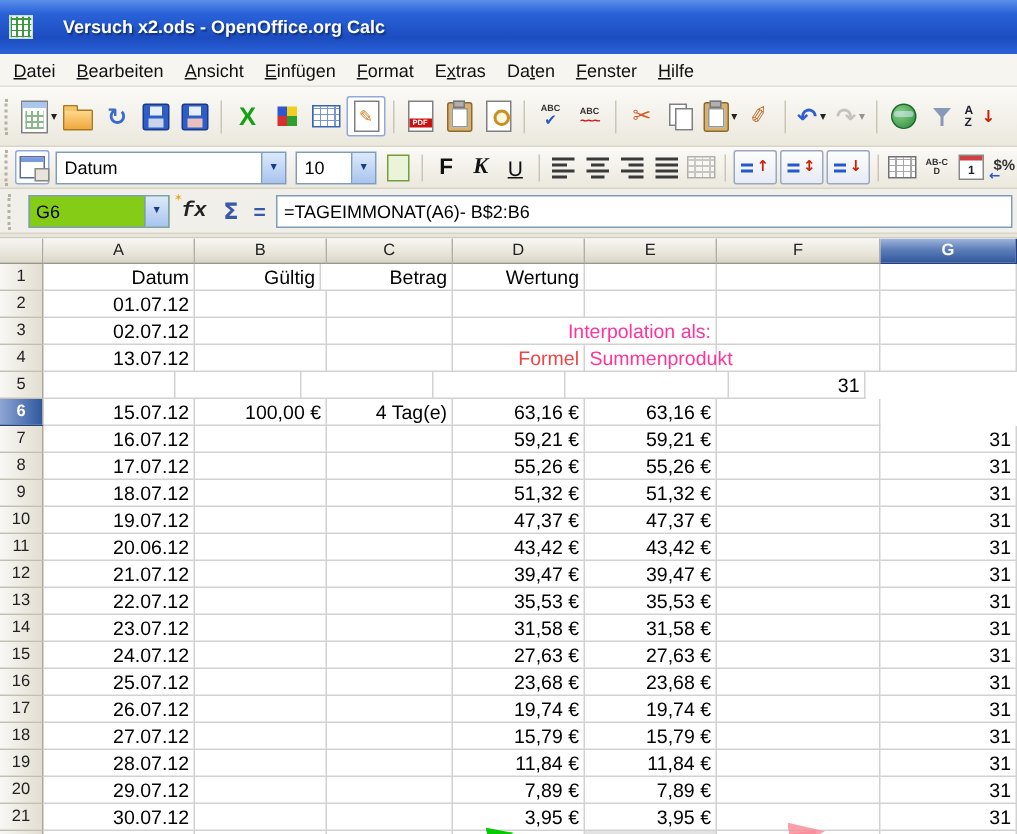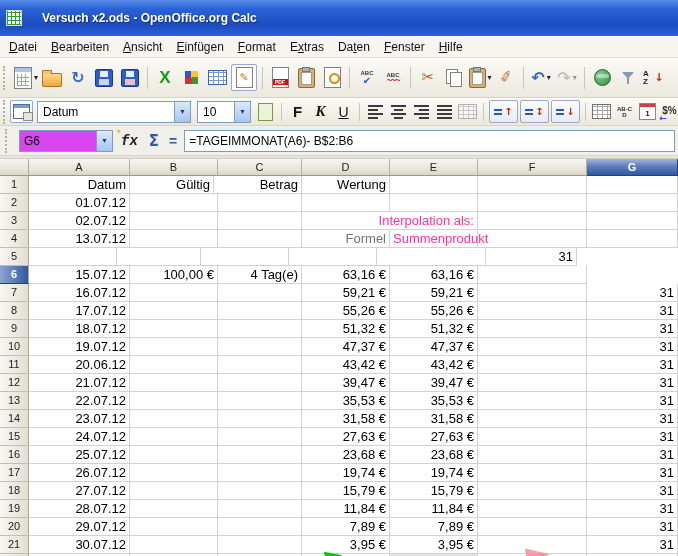--- a/index.html
+++ b/index.html
@@ -95,42 +95,42 @@
 
   
   .combo{display:inline-flex;align-items:center;height:20px;background:#fff;border:1px solid #7f9db9;margin:0 3px;flex:none}
   .combo-font{width:152px}
   .combo-size{width:52px}
   .combo-text{flex:1;font-size:12px;padding-left:5px;overflow:hidden}
   .combo-btn{width:15px;height:100%;background:linear-gradient(#dce9fb,#a8c4ee);border-left:1px solid #7f9db9;color:#1a3a8a;font-size:7px;display:flex;align-items:center;justify-content:center}
 
   
   .fbar{height:30px;display:flex;align-items:center;background:#f1efe9;border-bottom:1px solid #d8d4c6;padding:0 3px;gap:4px;box-sizing:border-box}
-  .namebox{width:92px;height:20px;background:#d946ef;border:1px solid #7f9db9;display:flex;align-items:center;flex:none}
+  .namebox{width:92px;height:20px;background:#84cc16;border:1px solid #7f9db9;display:flex;align-items:center;flex:none}
   .namebox-text{flex:1;font-size:12px;padding-left:4px}
   .fx-icon{font-family:Liberation Mono, monospace;font-style:italic;font-weight:bold;font-size:14px;color:#222;position:relative;padding:0 4px}
   .fx-icon::before{content:"✶";position:absolute;top:-5px;left:-1px;font-size:7px;color:#e8a818;font-style:normal;font-family:"DejaVu Sans",sans-serif}
   .sum-icon{font-size:15px;font-weight:bold;color:#3858a8;padding:0 3px;font-family:"DejaVu Sans",sans-serif}
   .eq-icon{font-size:14px;font-weight:bold;color:#3858a8;padding:0 3px}
   .formula-input{flex:1;height:20px;background:#fff;border:1px solid #7f9db9;font-size:12px;display:flex;align-items:center;padding-left:4px;white-space:pre}
   .gapline{height:2px;background:#e8e5dc;border-bottom:1px solid #cfcbbd}
 
   
   .sheet{position:relative;width:678px;height:413px;background:#fff;font-size:13px;overflow:hidden}
   .colhead-row{display:flex;height:17px}
   .corner{width:29px;flex:none;background:linear-gradient(#f6f5f1,#dedacc);border-right:1px solid #aba89c;border-bottom:1px solid #9a978b;box-sizing:border-box}
   .colhead{box-sizing:border-box;flex:none;background:linear-gradient(#f8f7f3,#e6e2d6 70%,#d8d4c6);border-right:1px solid #b2afa3;border-bottom:1px solid #9a978b;text-align:center;font-size:11px;line-height:16px;color:#222}
   .colhead.sel{background:linear-gradient(#a0b6dc,#5f7fba 45%,#30589f);color:#fff;font-weight:bold;border-right:1px solid #24407c;border-bottom:1px solid #24407c}
   .grid-row{display:flex;height:18px}
   .rowhdr{box-sizing:border-box;flex:none;width:29px;background:linear-gradient(90deg,#f8f7f3,#e2ded2);border-right:1px solid #aba89c;border-bottom:1px solid #c2bfb2;text-align:center;font-size:11px;line-height:17px;color:#222}
   .rowhdr.sel{background:linear-gradient(90deg,#8ea6d4,#30589f);color:#fff;font-weight:bold;border-bottom:1px solid #24407c}
   .cell{box-sizing:border-box;flex:none;border-right:1px solid #d2d2d2;border-bottom:1px solid #d2d2d2;line-height:17px;text-align:right;padding-right:3px;white-space:nowrap;overflow:visible}
   .col-A{width:101px}.col-B{width:88px}.col-C{width:84px}.col-D{width:88px}.col-E{width:88px}.col-F{width:109px}.col-G{width:91px}
   .span-DE{width:176px}
-  .cls-pink{color:#737373}
+  .cls-pink{color:#ef4444}
   .cls-pink-left{color:#FF3399;text-align:left;padding-left:3px}
   .cls-pink-right{color:#FF3399}
   .cls-err{color:#FF3399;font-weight:bold;background:#e3e3e3}
   .cls-left{text-align:left;padding-left:4px}
   .cls-selcell{color:#FF0000;box-shadow:inset 0 0 0 2px #000}
   .arrows{position:absolute;left:0;top:0;pointer-events:none}
 </style>
 </head>
 <body>
 

